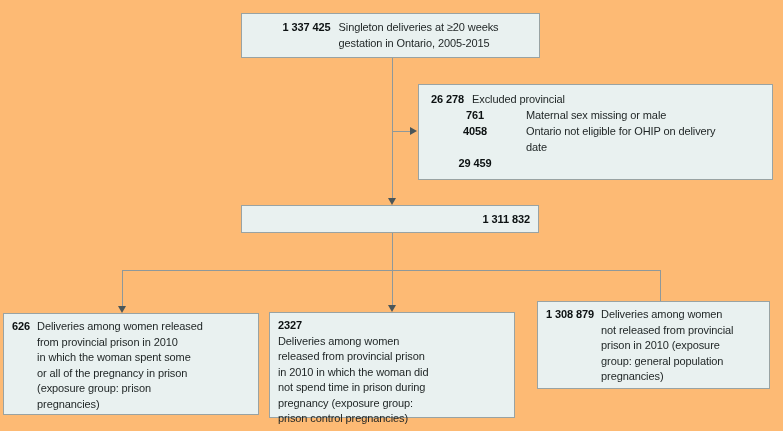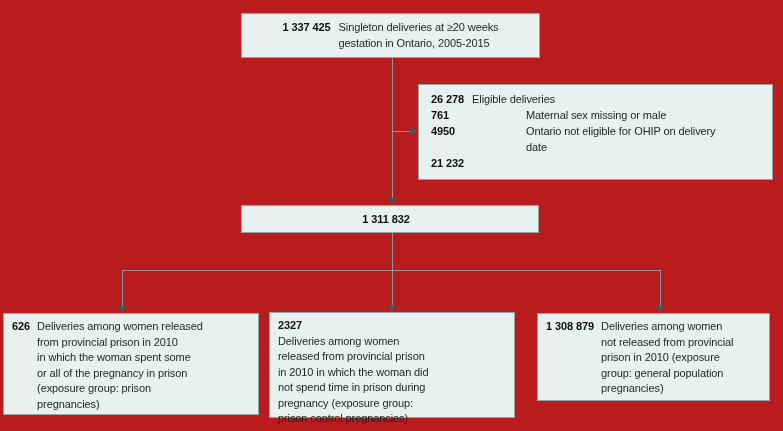--- a/index.html
+++ b/index.html
@@ -1,35 +1,35 @@
 <!DOCTYPE html>
 <html><head>
 <meta charset="utf-8">
 <style>
   html,body { margin:0; padding:0; }
   body { background:#ffffff; font-family:"Liberation Sans", sans-serif; }
   .stage {
-    position:relative; width:783px; height:431px; background:#b91c1c;
+    position:relative; width:783px; height:431px; background:#fdba74;
     overflow:hidden; font-size:11px; line-height:15.5px; color:#1d2323;
     letter-spacing:-0.1px;
   }
   .box {
     position:absolute; background:#e9f1f0; border:1px solid #99a3a3;
     box-sizing:border-box;
   }
   .num { font-weight:bold; color:#0c1112; white-space:nowrap; }
   .row { display:flex; align-items:flex-start; }
   .label { white-space:pre-line; }
   
   .center-content { display:flex; justify-content:center; }
   .center-content .num { margin-right:8px; }
   
   .excl { padding:6px 8px 18px 12px; line-height:16px; }
   .excl .num { margin-right:8px; }
-  .excl .row.sub .num { width:88px; text-align:left; margin-right:7px; }
+  .excl .row.sub .num { width:88px; text-align:center; margin-right:7px; }
   
   .leaf { display:flex; padding:5px 4px 0 8px; }
   .leaf .num { margin-right:7px; }
   
   .vline, .hline { position:absolute; background:#8e989a; }
   .vline { width:1px; }
   .hline { height:1px; }
   .arrow-down {
     position:absolute; width:0; height:0;
     border-left:4px solid transparent; border-right:4px solid transparent;
@@ -62,37 +62,37 @@
 
   <div class="box center-content" style="left:241px; top:13px; width:299px; height:45px; padding-top:6px;">
     <span class="num">1 337 425</span>
     <span class="label">Singleton deliveries at ≥20 weeks
 gestation in Ontario, 2005-2015</span>
   </div>
 
   <div class="box excl" style="left:418px; top:84px; width:355px; height:96px;">
     <div class="row">
       <span class="num">26 278</span>
-      <span class="label">Eligible deliveries</span>
+      <span class="label">Excluded provincial</span>
     </div>
     <div class="row sub">
       <span class="num">761</span>
       <span class="label">Maternal sex missing or male</span>
     </div>
     <div class="row sub">
-      <span class="num">4950</span>
+      <span class="num">4058</span>
       <span class="label">Ontario not eligible for OHIP on delivery
 date</span>
     </div>
     <div class="row sub">
-      <span class="num">21 232</span>
+      <span class="num">29 459</span>
     </div>
   </div>
 
-  <div class="box center-content" style="left:241px; top:205px; width:298px; height:28px; padding-top:6px;">
+  <div class="box center-content" style="left:241px; top:205px; width:298px; height:28px; padding-top:6px;justify-content:flex-end;">
     <span class="num">1 311 832</span>
   </div>
 
   <div class="box leaf" style="left:3px; top:313px; width:256px; height:102px;">
     <span class="num">626</span>
     <span class="label">Deliveries among women released
 from provincial prison in 2010
 in which the woman spent some
 or all of the pregnancy in prison
 (exposure group: prison
@@ -102,21 +102,21 @@
   <div class="box leaf" style="left:269px; top:312px; width:246px; height:106px;flex-direction:column;">
     <span class="num">2327</span>
     <span class="label">Deliveries among women
 released from provincial prison
 in 2010 in which the woman did
 not spend time in prison during
 pregnancy (exposure group:
 prison control pregnancies)</span>
   </div>
 
-  <div class="box leaf" style="left:537px; top:313px; width:233px; height:88px;">
+  <div class="box leaf" style="left:537px; top:301px; width:233px; height:88px;">
     <span class="num">1 308 879</span>
     <span class="label">Deliveries among women
 not released from provincial
 prison in 2010 (exposure
 group: general population
 pregnancies)</span>
   </div>
 
 </div>
 

